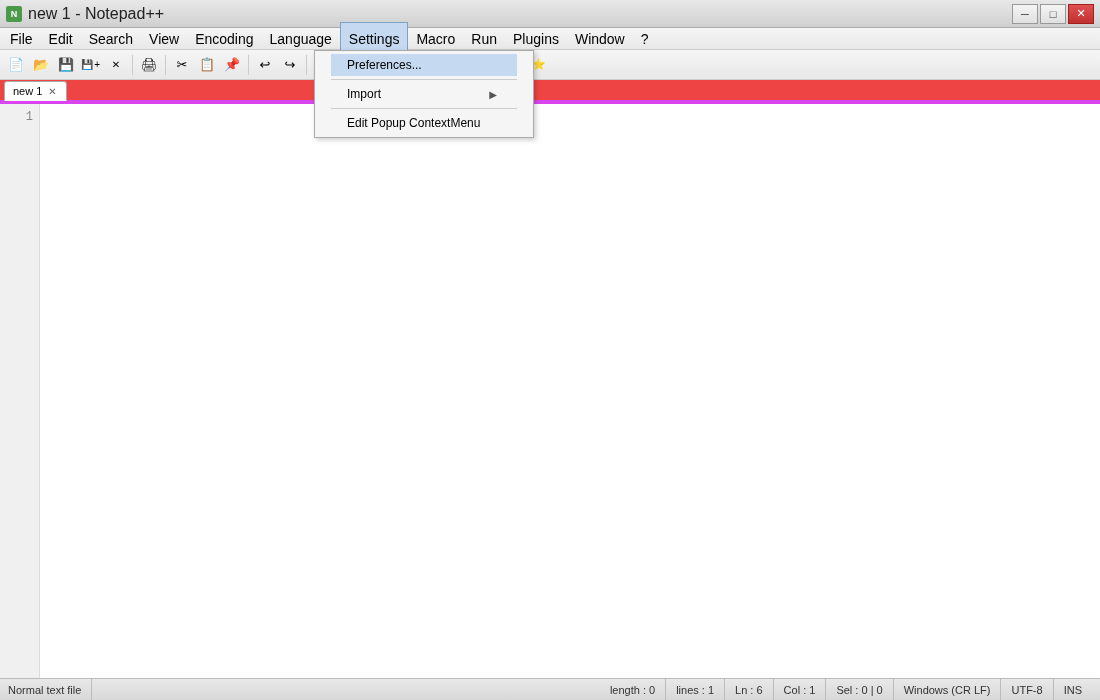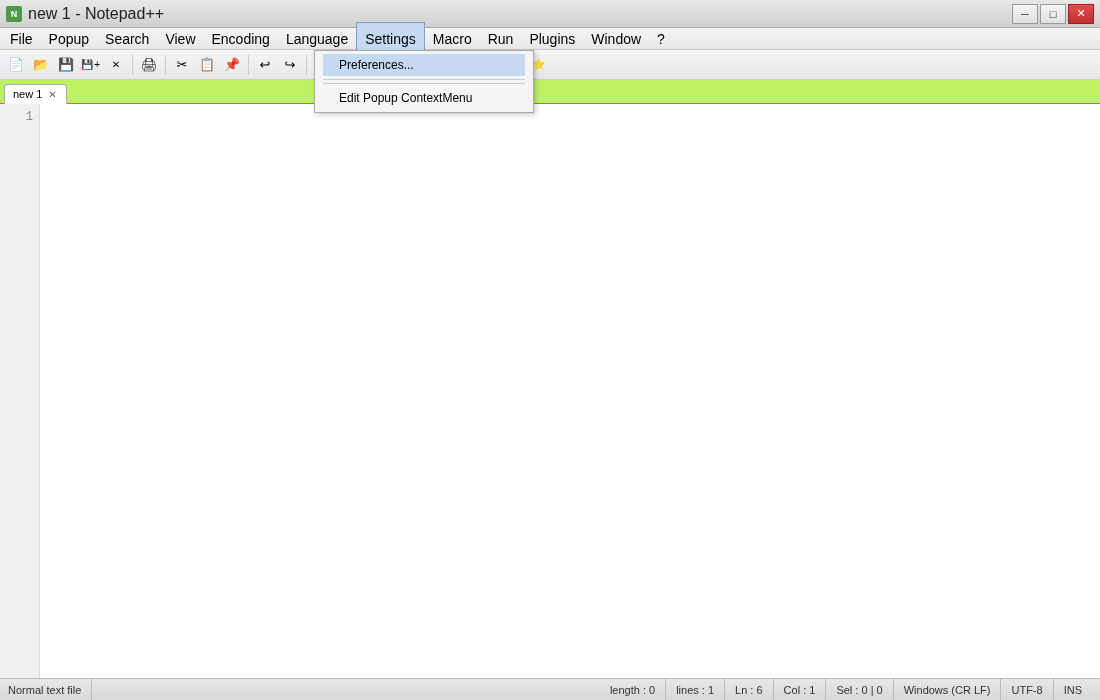--- a/index.html
+++ b/index.html
@@ -93,21 +93,21 @@
     
     #settings-dropdown {
       position: absolute;
       top: 22px;
       left: 314px;
       background: #f5f5f5;
       border: 1px solid #aaa;
       box-shadow: 2px 2px 5px rgba(0,0,0,0.2);
       z-index: 100;
       min-width: 220px;
-      padding: 3px 8px;
+      padding: 3px 16px;
     }
     .dropdown-item {
       padding: 4px 20px 4px 16px;
       cursor: pointer;
       display: flex;
       align-items: center;
       justify-content: space-between;
       font-size: 12px;
       color: #000;
     }
@@ -145,26 +145,26 @@
     }
     .tb-separator {
       width: 1px;
       height: 20px;
       background: #ccc;
       margin: 0 3px;
     }
 
     
     #tab-bar {
-      background: #bef264;
+      background: #ef4444;
       height: 24px;
       display: flex;
       align-items: flex-end;
       padding: 0 4px;
-      border-bottom: 1px solid #d946ef;
+      border-bottom: 4px solid #d946ef;
     }
     .tab {
       background: #e8e8e8;
       border: 1px solid #aaa;
       border-bottom: none;
       padding: 2px 8px;
       font-size: 11px;
       cursor: pointer;
       display: flex;
       align-items: center;
@@ -251,37 +251,41 @@
   </div>
   <div id="title-controls">
     <div class="title-btn">─</div>
     <div class="title-btn">□</div>
     <div class="title-btn close-btn">✕</div>
   </div>
 </div>
 
 <div id="menu-bar">
   <div class="menu-item">File</div>
-  <div class="menu-item">Popup</div>
+  <div class="menu-item">Edit</div>
   <div class="menu-item">Search</div>
   <div class="menu-item">View</div>
   <div class="menu-item">Encoding</div>
   <div class="menu-item">Language</div>
   <div class="menu-item active">Settings</div>
   <div class="menu-item">Macro</div>
   <div class="menu-item">Run</div>
   <div class="menu-item">Plugins</div>
   <div class="menu-item">Window</div>
   <div class="menu-item">?</div>
 
   <div id="settings-dropdown">
     <div class="dropdown-item highlighted">
       <span>Preferences...</span>
     </div>
     <div class="dropdown-separator"></div>
+    <div class="dropdown-item">
+      <span>Import</span>
+      <span class="dropdown-arrow">▶</span>
+    </div>
     <div class="dropdown-separator"></div>
     <div class="dropdown-item">
       <span>Edit Popup ContextMenu</span>
     </div>
   </div>
 </div>
 
 <div id="toolbar">
   <div class="tb-btn" title="New">📄</div>
   <div class="tb-btn" title="Open">📂</div>

